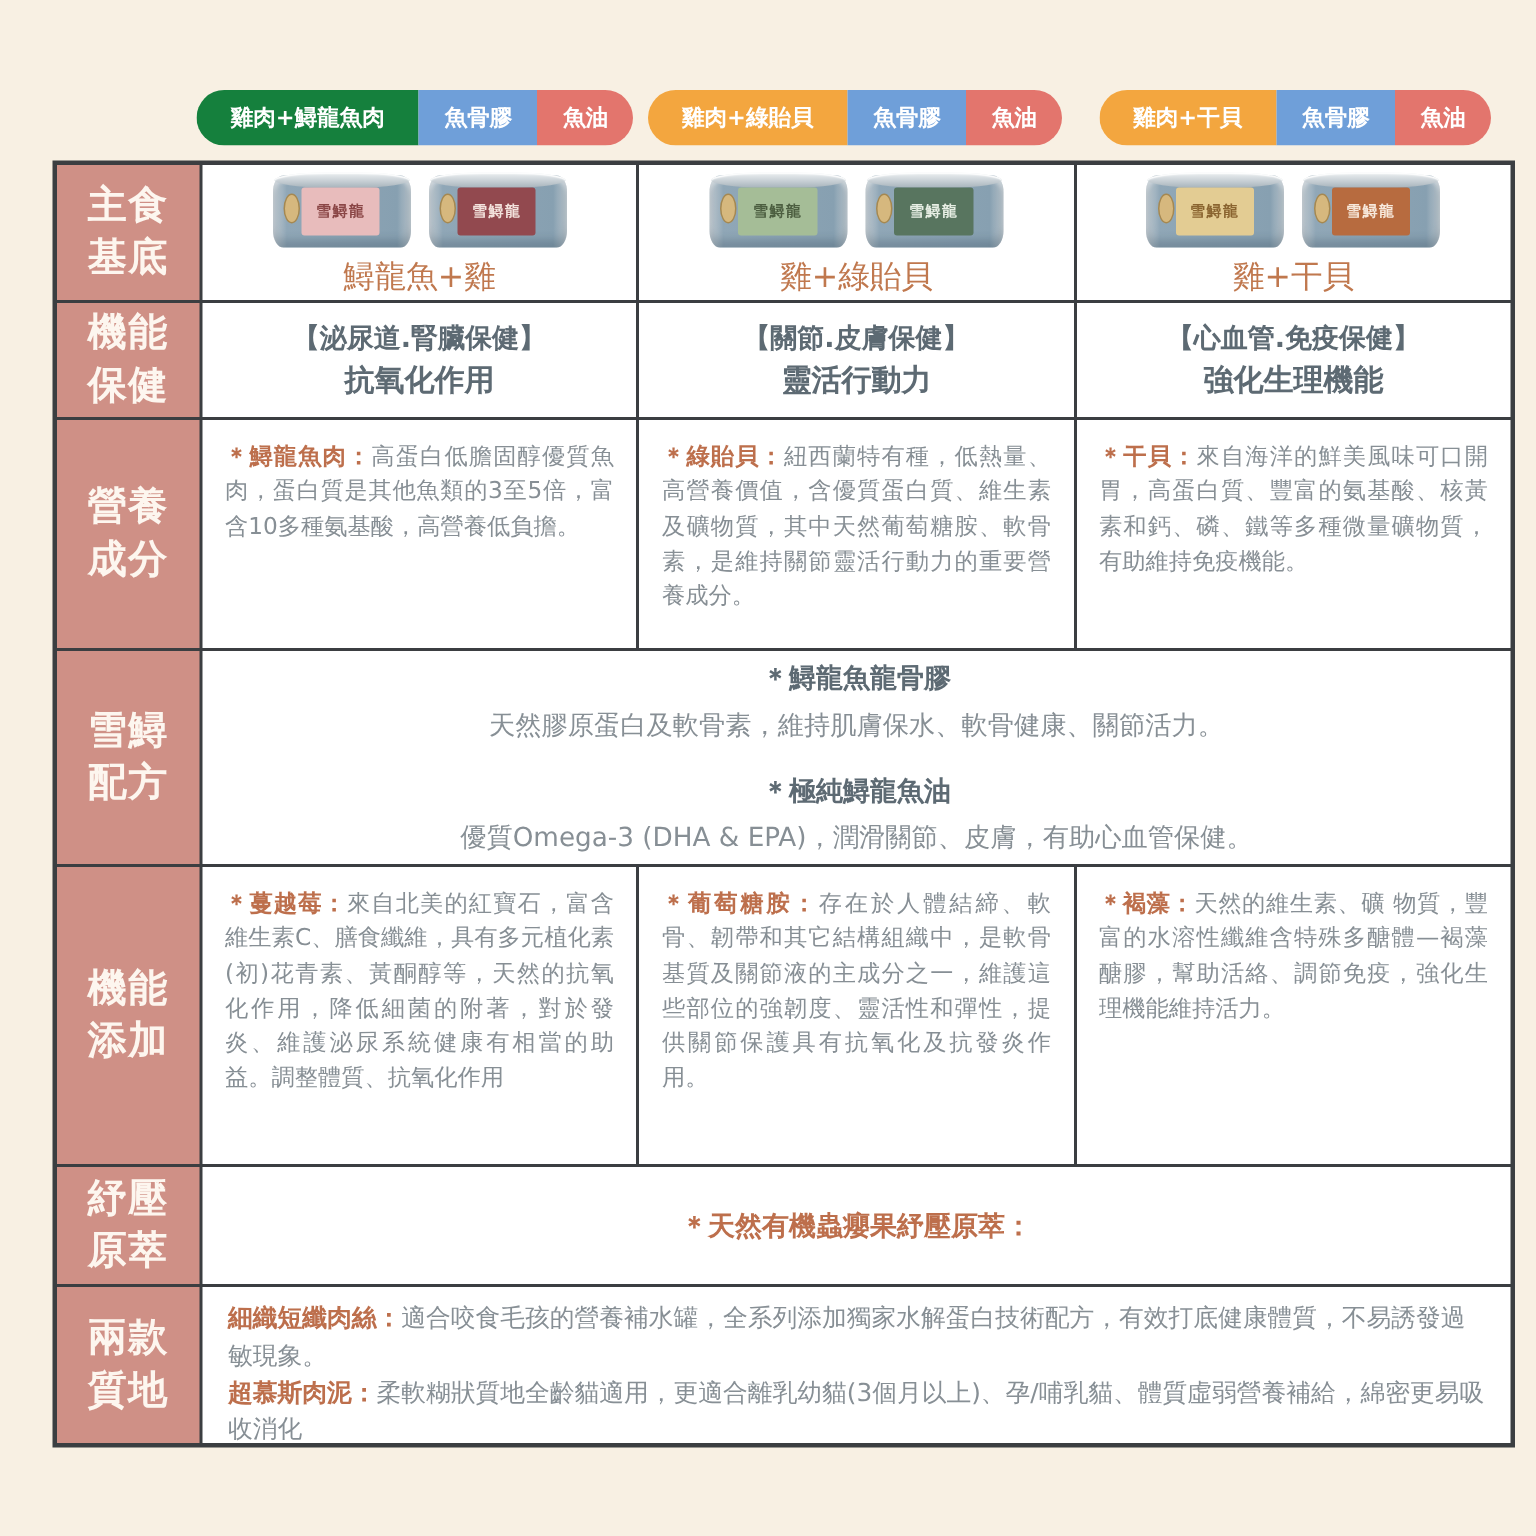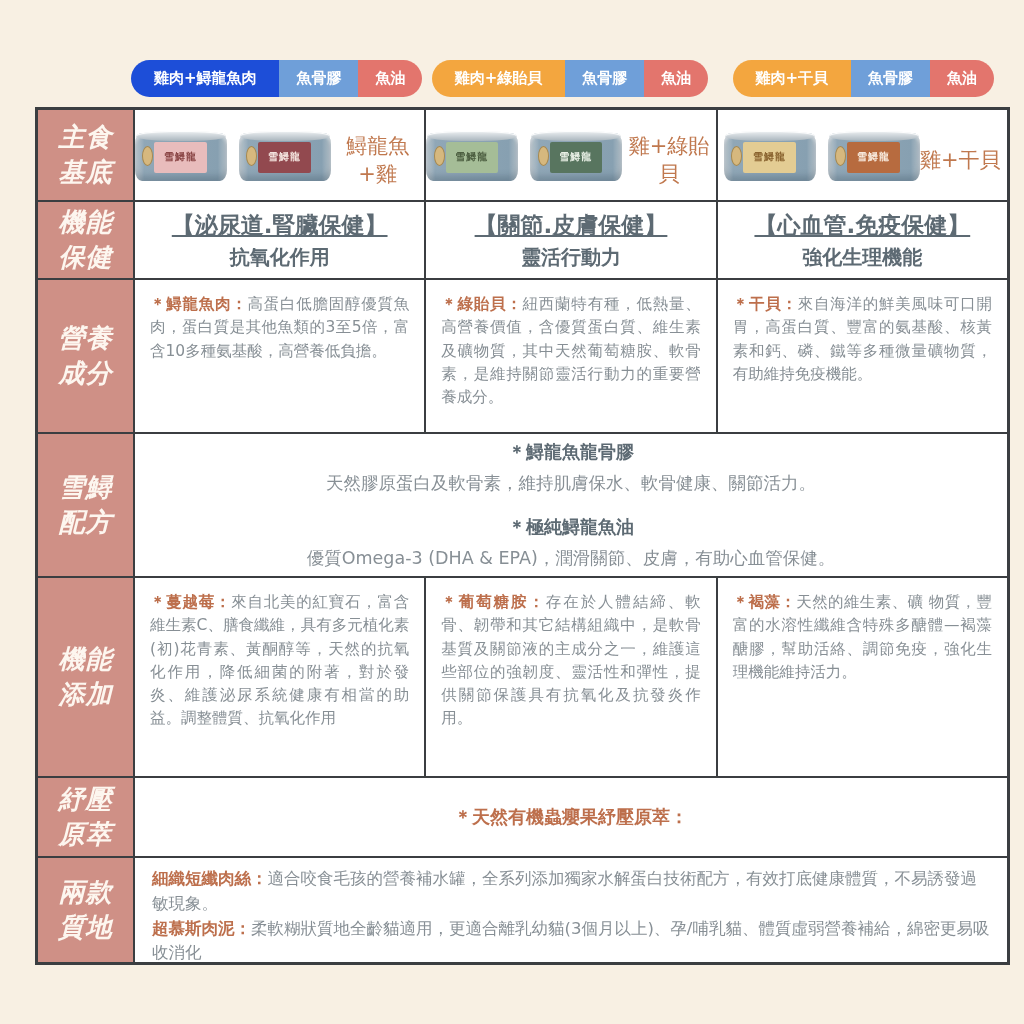--- a/index.html
+++ b/index.html
@@ -33,26 +33,26 @@
     grid-template-rows: 90px 76px 152px 142px 198px 78px 104px;
     background: var(--table-border,#3b3e41);
     gap:2px; padding:3px;
   }
   .cell { background: var(--cell-bg,#fff); overflow:hidden; }
   .rowhead {
     background: var(--row-header-bg,#cf9086);
     color: var(--row-header-text,#fdf6ef);
     display:flex; align-items:center; justify-content:center;
     font-size:26px; font-weight:bold; line-height:1.35;
-    white-space:pre-line; text-align:left; letter-spacing:1px;font-style:italic;
+    white-space:pre-line; text-align:left; letter-spacing:1px;
   }
   .span3 { grid-column: 2 / 5; }
 
   
-  .base-cell { display:flex; flex-direction:row; align-items:center; justify-content:center; padding-top:4px; }
+  .base-cell { display:flex; flex-direction:column; align-items:center; justify-content:center; padding-top:4px; }
   .cans { display:flex; gap:12px; align-items:flex-end; }
   .can {
     position:relative; width:92px; height:48px;
     border-radius:7px/11px;
     background: linear-gradient(90deg,#c5ced4 0%,#90a7b7 10%,#87a0b1 90%,#bac5cc 100%);
     box-shadow: inset 0 -5px 6px rgba(40,60,75,.25), inset 0 4px 3px rgba(255,255,255,.5);
   }
   .can-rim {
     position:absolute; top:-2px; left:1px; right:1px; height:10px;
     background: linear-gradient(#eef1f3,#a9b5bd);
@@ -69,21 +69,21 @@
     position:absolute; left:8%; top:27%; width:11px; height:20px;
     background:#d6b87e; border:1px solid #a58851; border-radius:50%;
   }
   .product-name {
     margin-top:5px; text-align:center;
     color: var(--product-name,#c0784e); font-weight:normal; font-size:21px;
   }
 
   
   .care-cell { display:flex; flex-direction:column; align-items:center; justify-content:center; gap:3px; }
-  .care-title { font-size:23px; font-weight:bold; color: var(--heading-text,#5d6a73); text-decoration: underline; }
+  .care-title { font-size:18px; font-weight:bold; color: var(--heading-text,#5d6a73); }
   .care-sub   { font-size:20px; font-weight:600; color: var(--heading-text,#5d6a73); }
 
   
   .text-cell {
     padding:13px 15px 8px 15px;
     font-size:15.5px; line-height:1.5; text-align:justify;
     color: var(--body-text,#878f95);
   }
   .lead { color: var(--accent-orange,#bd6f4c); font-weight:bold; }
 
@@ -101,21 +101,21 @@
   .texture-cell { padding:9px 17px; font-size:16.5px; line-height:1.5; color: var(--body-text,#878f95); text-align:left; }
 </style>
 </head>
 <body>
 
 <div class="page">
 
   <div class="pills-row">
     <div class="pill-group-wrap">
       <div class="pill-group">
-        <span class="pill-seg flavor" style="background: #1d4ed8;">雞肉+鱘龍魚肉</span>
+        <span class="pill-seg flavor" style="background: #15803d;">雞肉+鱘龍魚肉</span>
         <span class="pill-seg" style="background: rgb(111, 159, 217);">魚骨膠</span>
         <span class="pill-seg" style="background: rgb(227, 117, 109);">魚油</span>
       </div>
     </div>
     <div class="pill-group-wrap">
       <div class="pill-group">
         <span class="pill-seg flavor" style="background: rgb(243, 166, 63);">雞肉+綠貽貝</span>
         <span class="pill-seg" style="background: rgb(111, 159, 217);">魚骨膠</span>
         <span class="pill-seg" style="background: rgb(227, 117, 109);">魚油</span>
       </div>

